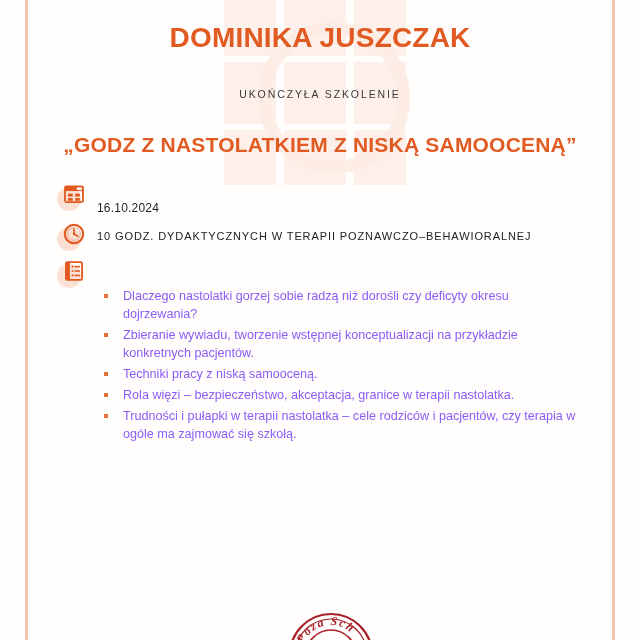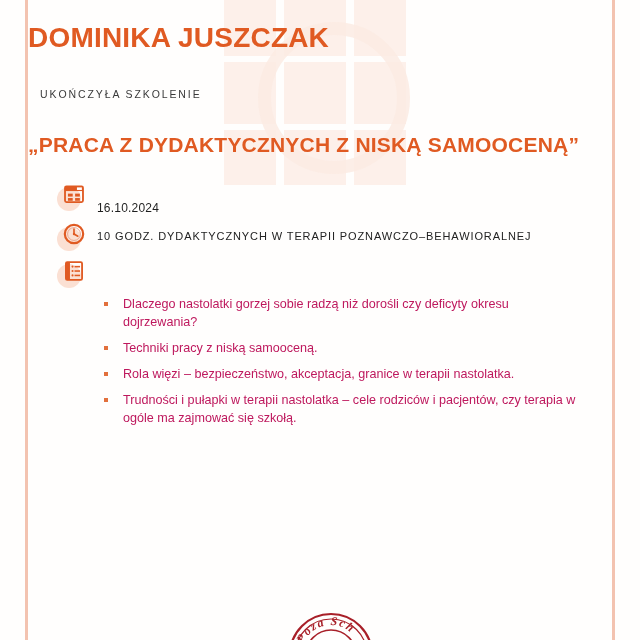--- a/index.html
+++ b/index.html
@@ -66,21 +66,21 @@
   }
   .rule-left  { left: 25px; }
   .rule-right { left: 612px; }
 
   
   .header {
     position: absolute;
     left: 28px;
     top: 0;
     width: 584px;
-    text-align: left;
+    text-align: center;
   }
   .name {
     margin: 0;
     padding-top: 23px;
     font-size: 28px;
     font-weight: bold;
     letter-spacing: 0.2px;
     color: #e05a22;
     line-height: 1.1;
   }
@@ -161,22 +161,21 @@
     margin: 0;
     padding: 0;
     list-style: none;
   }
   .program-list li {
     position: relative;
     padding-left: 23px;
     margin-bottom: 3px;
     font-size: 12.6px;
     line-height: 1.43;
-    color: #be185d;
-    margin-top: 8px;
+    color: #8b5cf6;
   }
   .program-list li::before {
     content: "";
     position: absolute;
     left: 4px;
     top: 7px;
     width: 3.5px;
     height: 3.5px;
     background: #e2703c;
   }
@@ -230,21 +229,21 @@
     <div class="wm-block wm-b9"></div>
     <div class="wm-ring"></div>
   </div>
 
   <div class="rule-left"></div>
   <div class="rule-right"></div>
 
   <div class="header">
     <h1 class="name">DOMINIKA JUSZCZAK</h1>
     <p class="completed">UKOŃCZYŁA SZKOLENIE</p>
-    <h2 class="course-title">„PRACA Z DYDAKTYCZNYCH Z NISKĄ SAMOOCENĄ”</h2>
+    <h2 class="course-title">„GODZ Z NASTOLATKIEM Z NISKĄ SAMOOCENĄ”</h2>
   </div>
 
   <div class="meta">
 
     <div class="meta-row">
       <span class="icon-wrap">
         <span class="icon-blob"></span>
         <svg class="icon-glyph" viewBox="0 0 24 24">
           <rect x="2.2" y="3.6" width="19.6" height="17.2" rx="1.6" fill="none" stroke="#e05a22" stroke-width="2"></rect>
           <rect x="2.2" y="3.6" width="19.6" height="5.2" fill="#e05a22"></rect>
@@ -284,20 +283,21 @@
           <rect x="12.6" y="11.2" width="6.0" height="1.7" fill="#e05a22"></rect>
           <circle cx="10.4" cy="16.8" r="1.15" fill="#e05a22"></circle>
           <rect x="12.6" y="16.0" width="6.0" height="1.7" fill="#e05a22"></rect>
         </svg>
       </span>
     </div>
   </div>
 
   <ul class="program-list">
     <li>Dlaczego nastolatki gorzej sobie radzą niż dorośli czy deficyty okresu dojrzewania?</li>
+    <li>Zbieranie wywiadu, tworzenie wstępnej konceptualizacji na przykładzie konkretnych pacjentów.</li>
     <li>Techniki pracy z niską samooceną.</li>
     <li>Rola więzi – bezpieczeństwo, akceptacja, granice w terapii nastolatka.</li>
     <li>Trudności i pułapki w terapii nastolatka – cele rodziców i pacjentów, czy terapia w ogóle ma zajmować się szkołą.</li>
   </ul>
 
 
   <svg class="stamp" viewBox="0 0 86 86">
     <circle cx="43" cy="43" r="41" fill="none" stroke="#a81f28" stroke-width="2.2"></circle>
     <circle cx="43" cy="43" r="36" fill="none" stroke="#a81f28" stroke-width="1.2"></circle>
     <circle cx="43" cy="43" r="25" fill="none" stroke="#a81f28" stroke-width="1.6"></circle>

